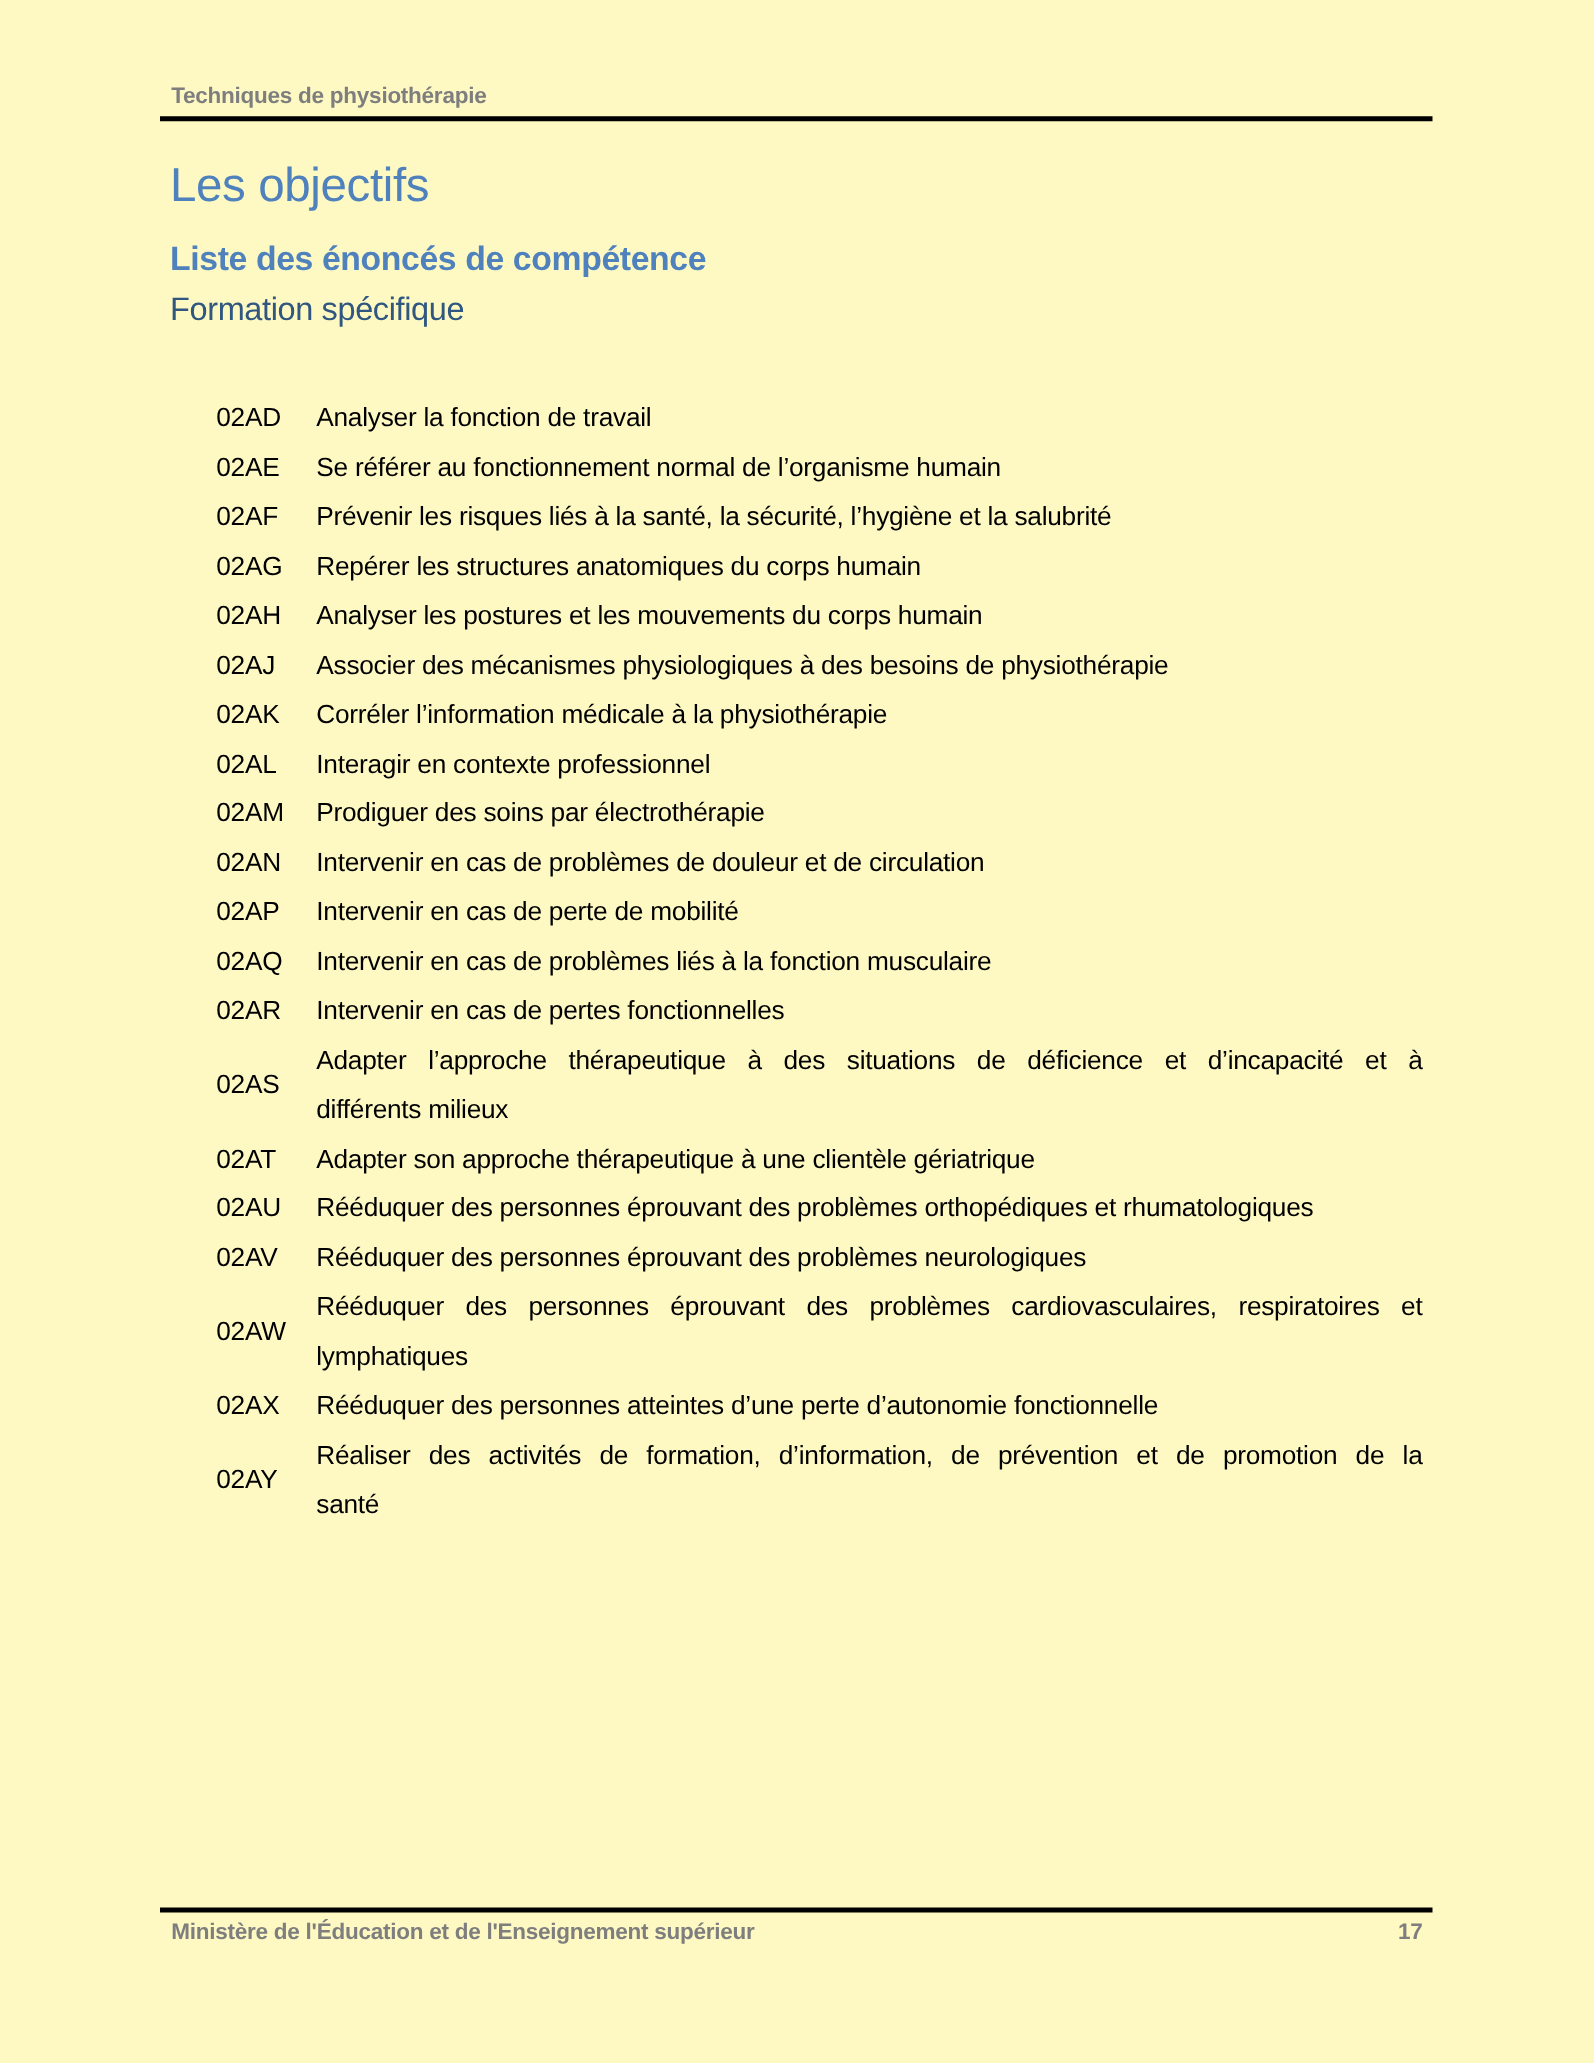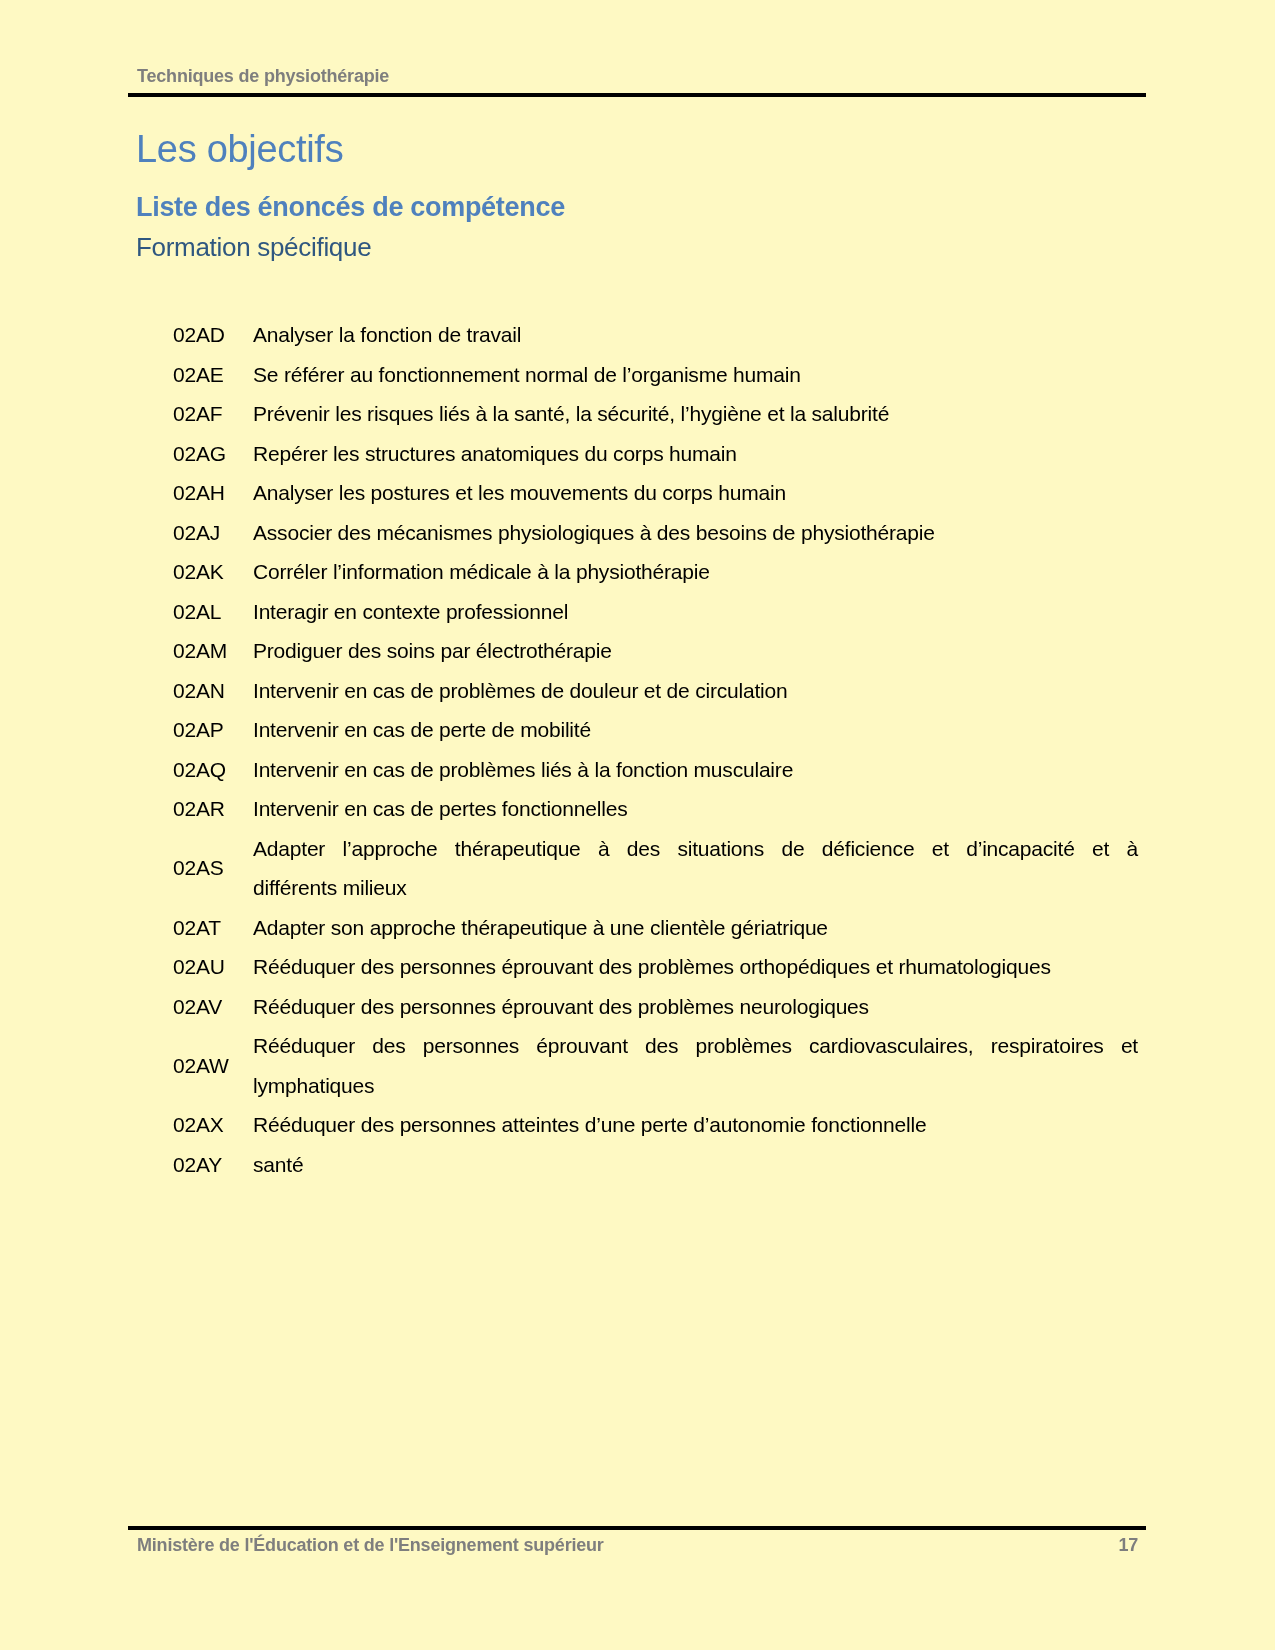--- a/index.html
+++ b/index.html
@@ -240,20 +240,21 @@
       </div>
       <div class="item-row">
         <span class="item-code">02AX</span>
         <div class="item-desc">
           <div class="desc-line">Rééduquer des personnes atteintes d’une perte d’autonomie fonctionnelle</div>
         </div>
       </div>
       <div class="item-row">
         <span class="item-code">02AY</span>
         <div class="item-desc">
+          <div class="desc-line just">Réaliser des activités de formation, d’information, de prévention et de promotion de la</div>
           <div class="desc-line">santé</div>
         </div>
       </div>
     </div>
 
   <div class="footer-rule"></div>
   <div class="footer-row">
     <span>Ministère de l'Éducation et de l'Enseignement supérieur</span>
     <span>17</span>
   </div>

